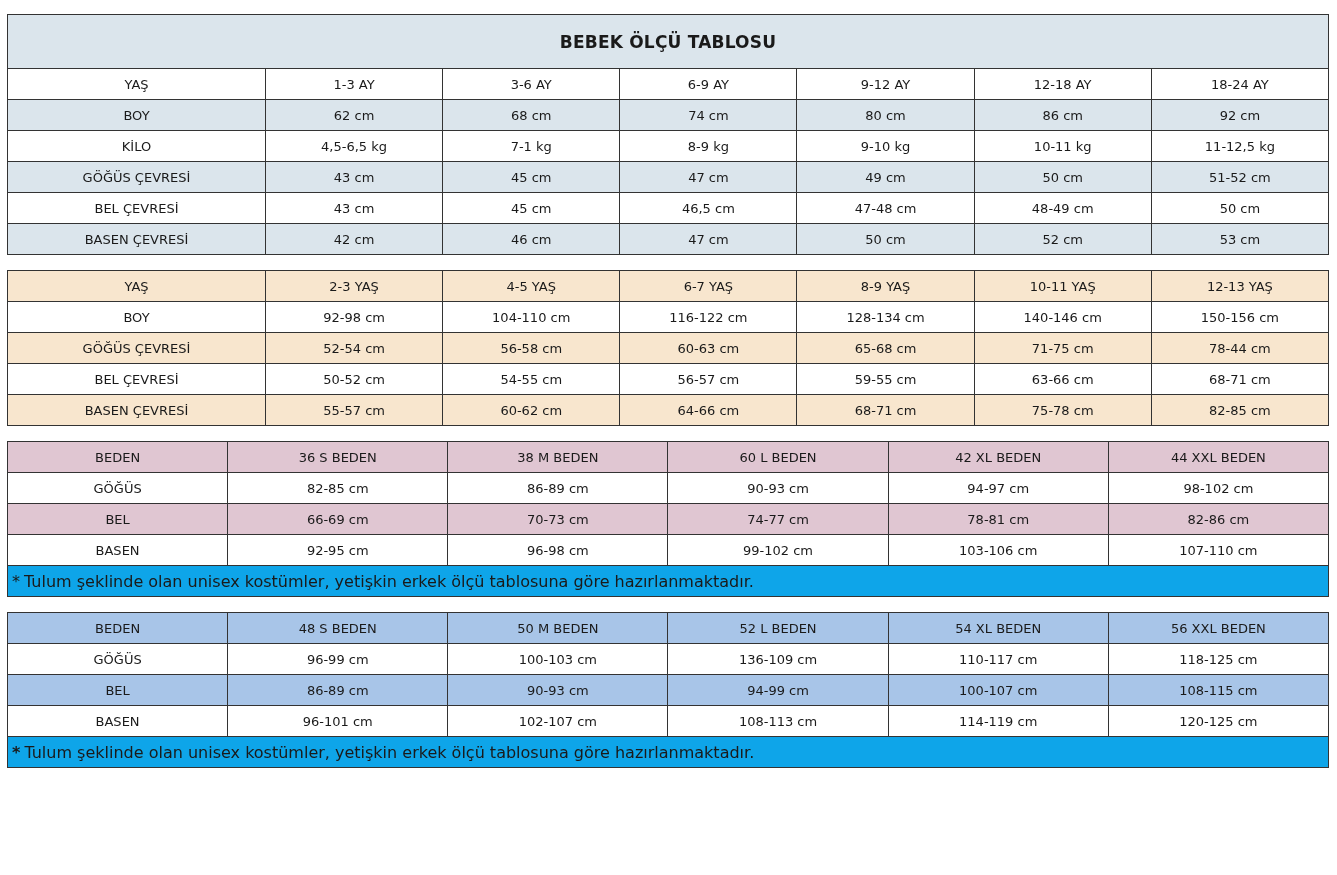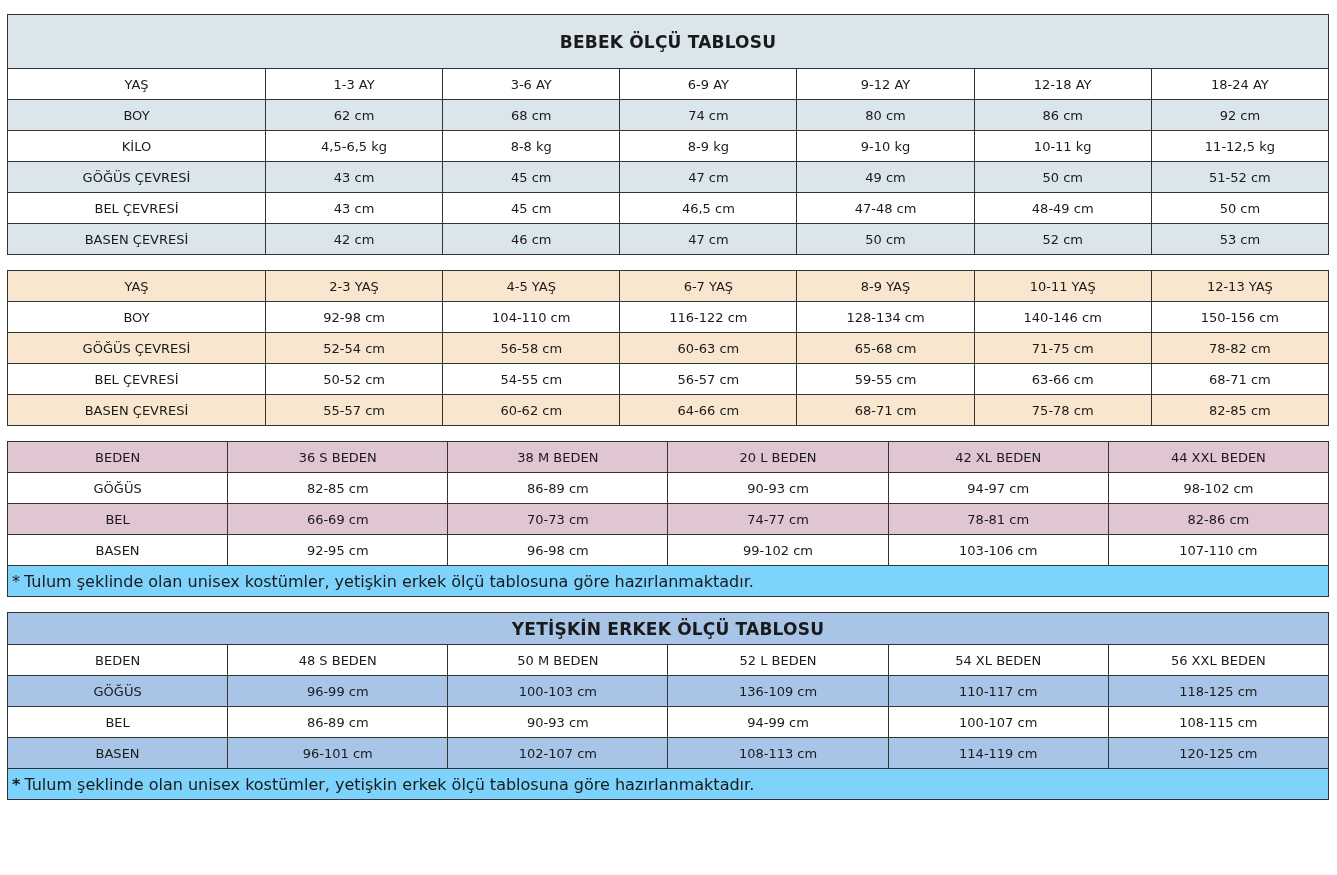--- a/index.html
+++ b/index.html
@@ -37,21 +37,21 @@
     font-weight: bold;
     letter-spacing: 0.2px;
     background: var(--accent);
   }
   .t-bebek td.title-cell { height: 53px; }
   .t-cocuk td.title-cell { height: 39px; }
   .t-kadin td.title-cell, .t-erkek td.title-cell { height: 31px; }
   
   table.size-table tr:nth-child(odd) td { background: var(--accent); }
   table.size-table tr:nth-child(even) td { background: #ffffff; }
-  table.size-table tr.footnote-row td { background: #7dd3fc; }
+  table.size-table tr.footnote-row td { background: #0ea5e9; }
   
   .t-bebek col.label-col, .t-cocuk col.label-col { width: 258px; }
   
   table.size-table td.footnote-cell {
     text-align: left;
     font-size: 16px;
     padding-left: 4px;
     white-space: normal;
   }
   .t-erkek .footnote-marker { font-weight: bold; }
@@ -89,21 +89,21 @@
           <td>62 cm</td>
           <td>68 cm</td>
           <td>74 cm</td>
           <td>80 cm</td>
           <td>86 cm</td>
           <td>92 cm</td>
         </tr>
         <tr>
           <td class="label-cell">KİLO</td>
           <td>4,5-6,5 kg</td>
-          <td>8-8 kg</td>
+          <td>7-1 kg</td>
           <td>8-9 kg</td>
           <td>9-10 kg</td>
           <td>10-11 kg</td>
           <td>11-12,5 kg</td>
         </tr>
         <tr>
           <td class="label-cell">GÖĞÜS ÇEVRESİ</td>
           <td>43 cm</td>
           <td>45 cm</td>
           <td>47 cm</td>
@@ -160,21 +160,21 @@
           <td>140-146 cm</td>
           <td>150-156 cm</td>
         </tr>
         <tr>
           <td class="label-cell">GÖĞÜS ÇEVRESİ</td>
           <td>52-54 cm</td>
           <td>56-58 cm</td>
           <td>60-63 cm</td>
           <td>65-68 cm</td>
           <td>71-75 cm</td>
-          <td>78-82 cm</td>
+          <td>78-44 cm</td>
         </tr>
         <tr>
           <td class="label-cell">BEL ÇEVRESİ</td>
           <td>50-52 cm</td>
           <td>54-55 cm</td>
           <td>56-57 cm</td>
           <td>59-55 cm</td>
           <td>63-66 cm</td>
           <td>68-71 cm</td>
         </tr>
@@ -196,21 +196,21 @@
         <col>
         <col>
         <col>
         <col>
       </colgroup>
       <tbody>
         <tr>
           <td class="label-cell">BEDEN</td>
           <td>36 S BEDEN</td>
           <td>38 M BEDEN</td>
-          <td>20 L BEDEN</td>
+          <td>60 L BEDEN</td>
           <td>42 XL BEDEN</td>
           <td>44 XXL BEDEN</td>
         </tr>
         <tr>
           <td class="label-cell">GÖĞÜS</td>
           <td>82-85 cm</td>
           <td>86-89 cm</td>
           <td>90-93 cm</td>
           <td>94-97 cm</td>
           <td>98-102 cm</td>
@@ -240,23 +240,20 @@
       <colgroup>
         <col class="label-col">
         <col>
         <col>
         <col>
         <col>
         <col>
       </colgroup>
       <tbody>
         <tr>
-          <td colspan="6" class="title-cell">YETİŞKİN ERKEK ÖLÇÜ TABLOSU</td>
-        </tr>
-        <tr>
           <td class="label-cell">BEDEN</td>
           <td>48 S BEDEN</td>
           <td>50 M BEDEN</td>
           <td>52 L BEDEN</td>
           <td>54 XL BEDEN</td>
           <td>56 XXL BEDEN</td>
         </tr>
         <tr>
           <td class="label-cell">GÖĞÜS</td>
           <td>96-99 cm</td>

